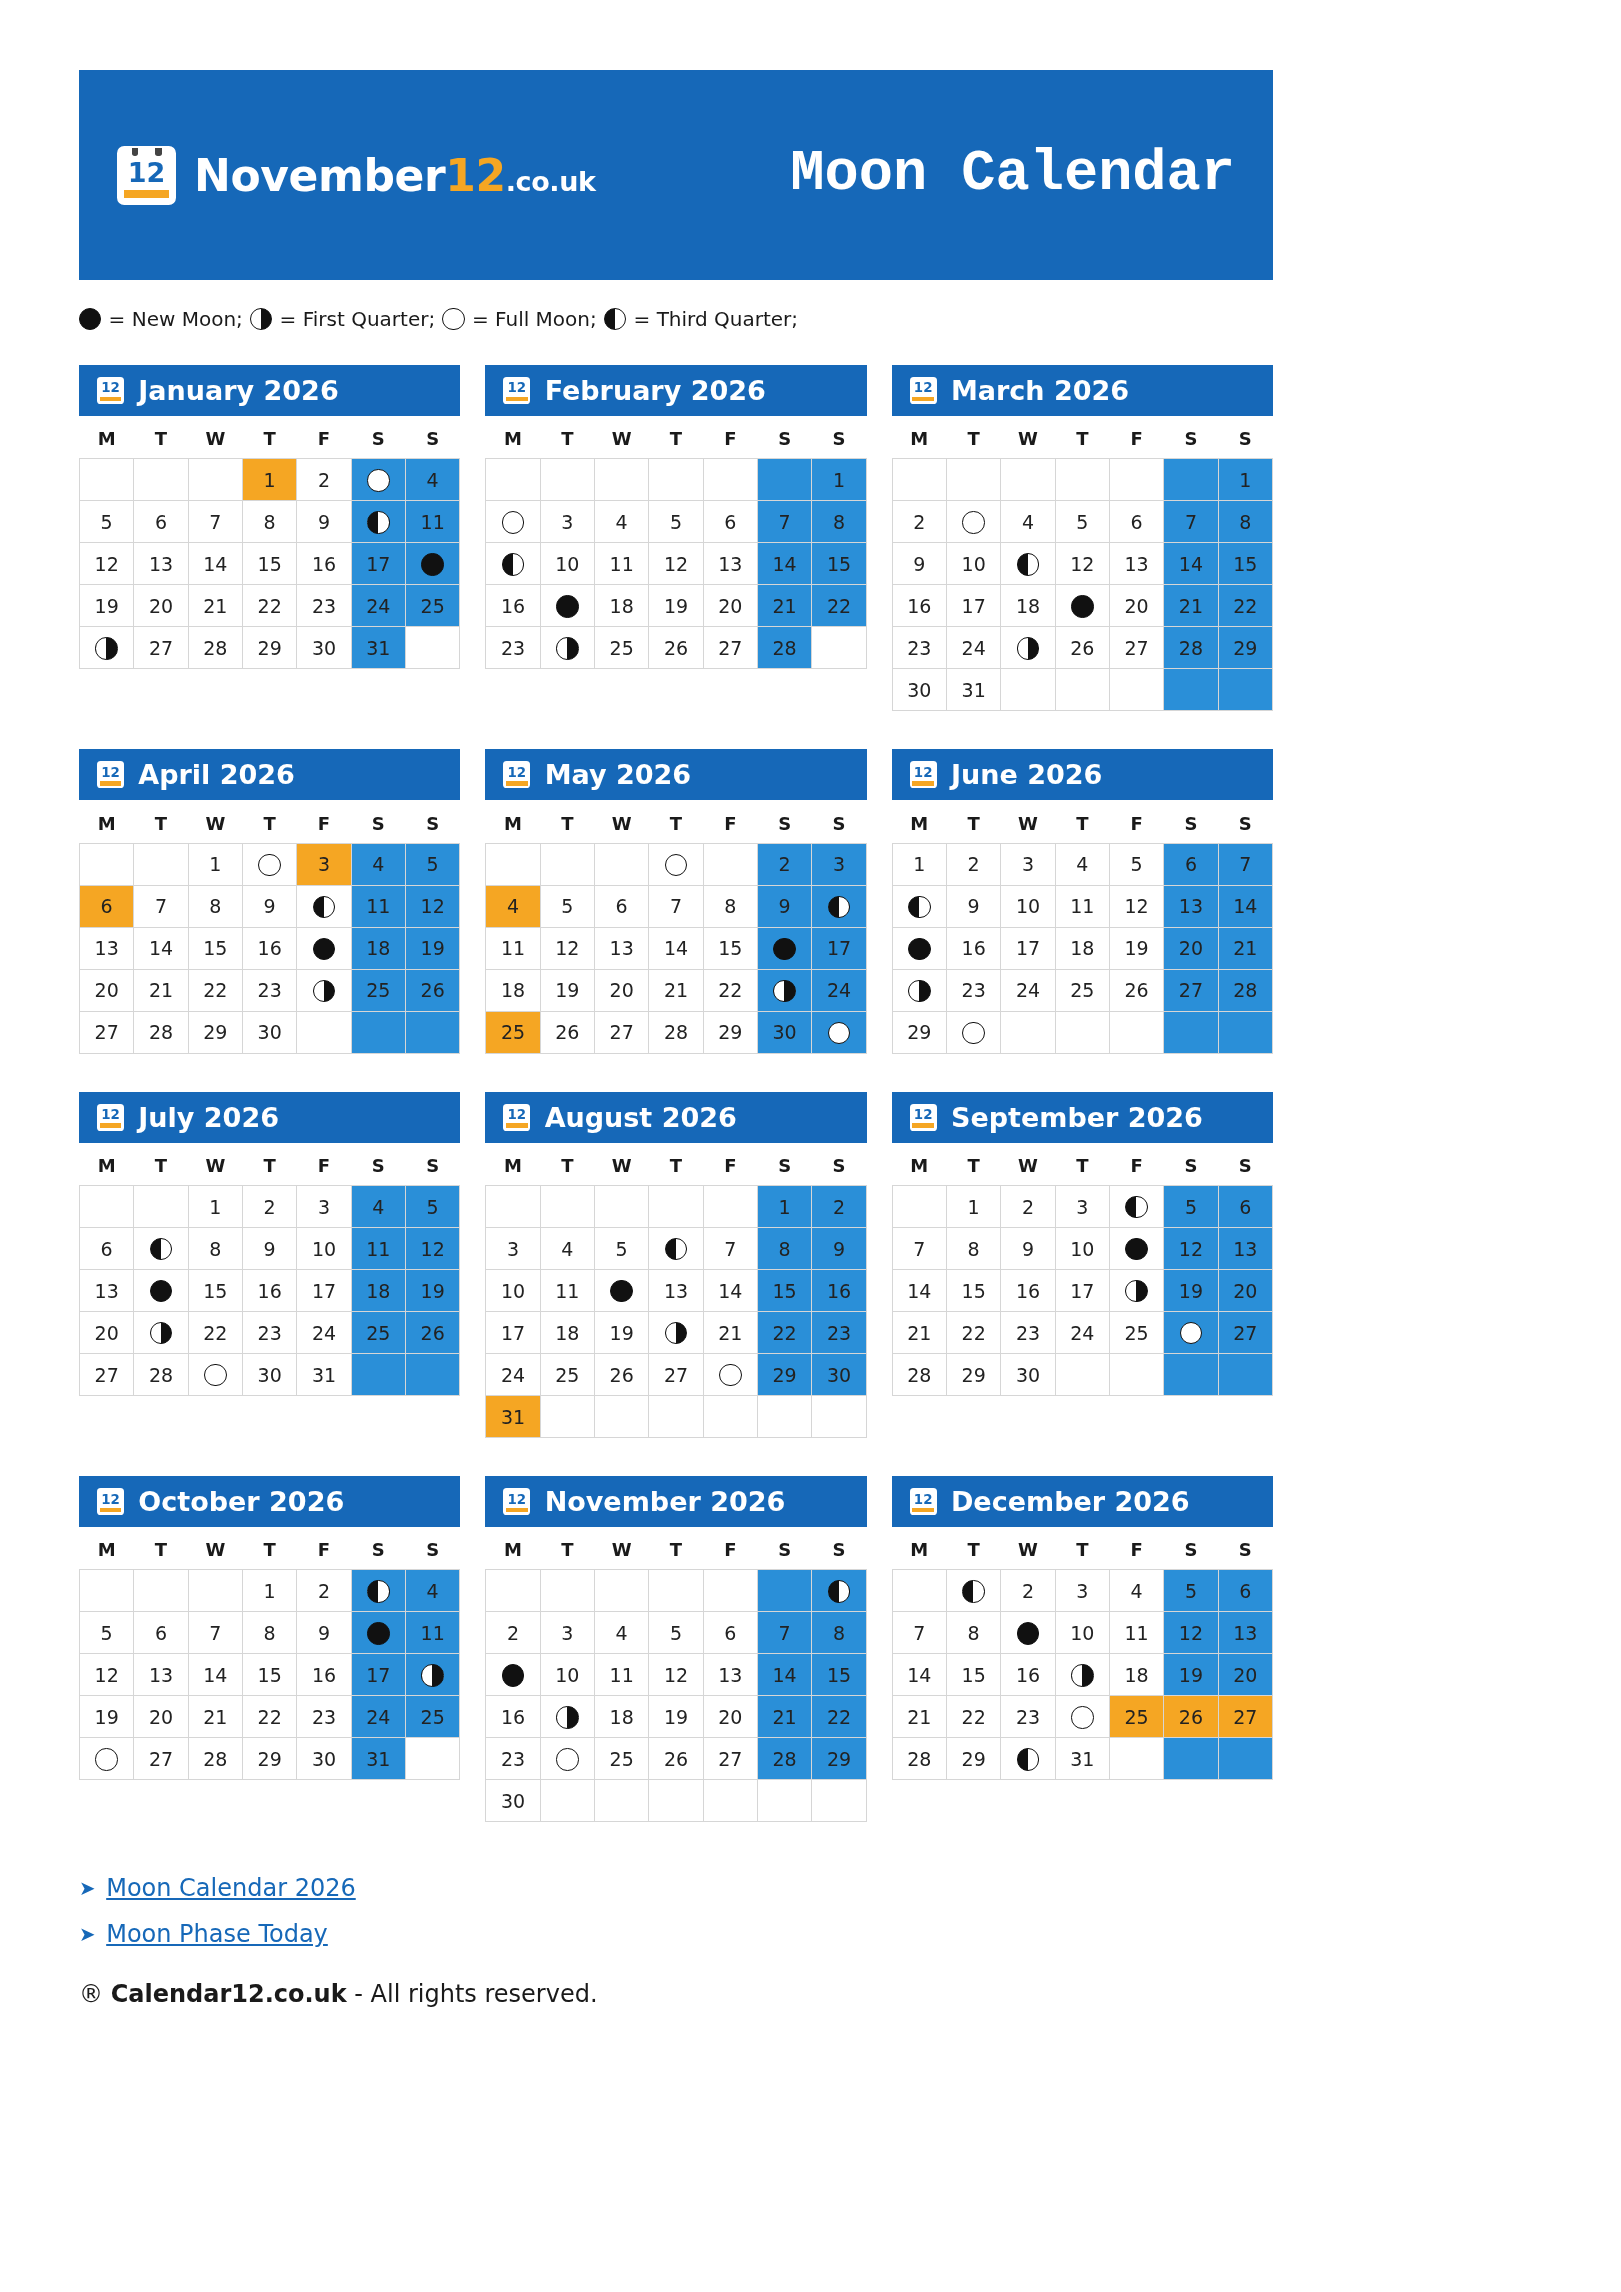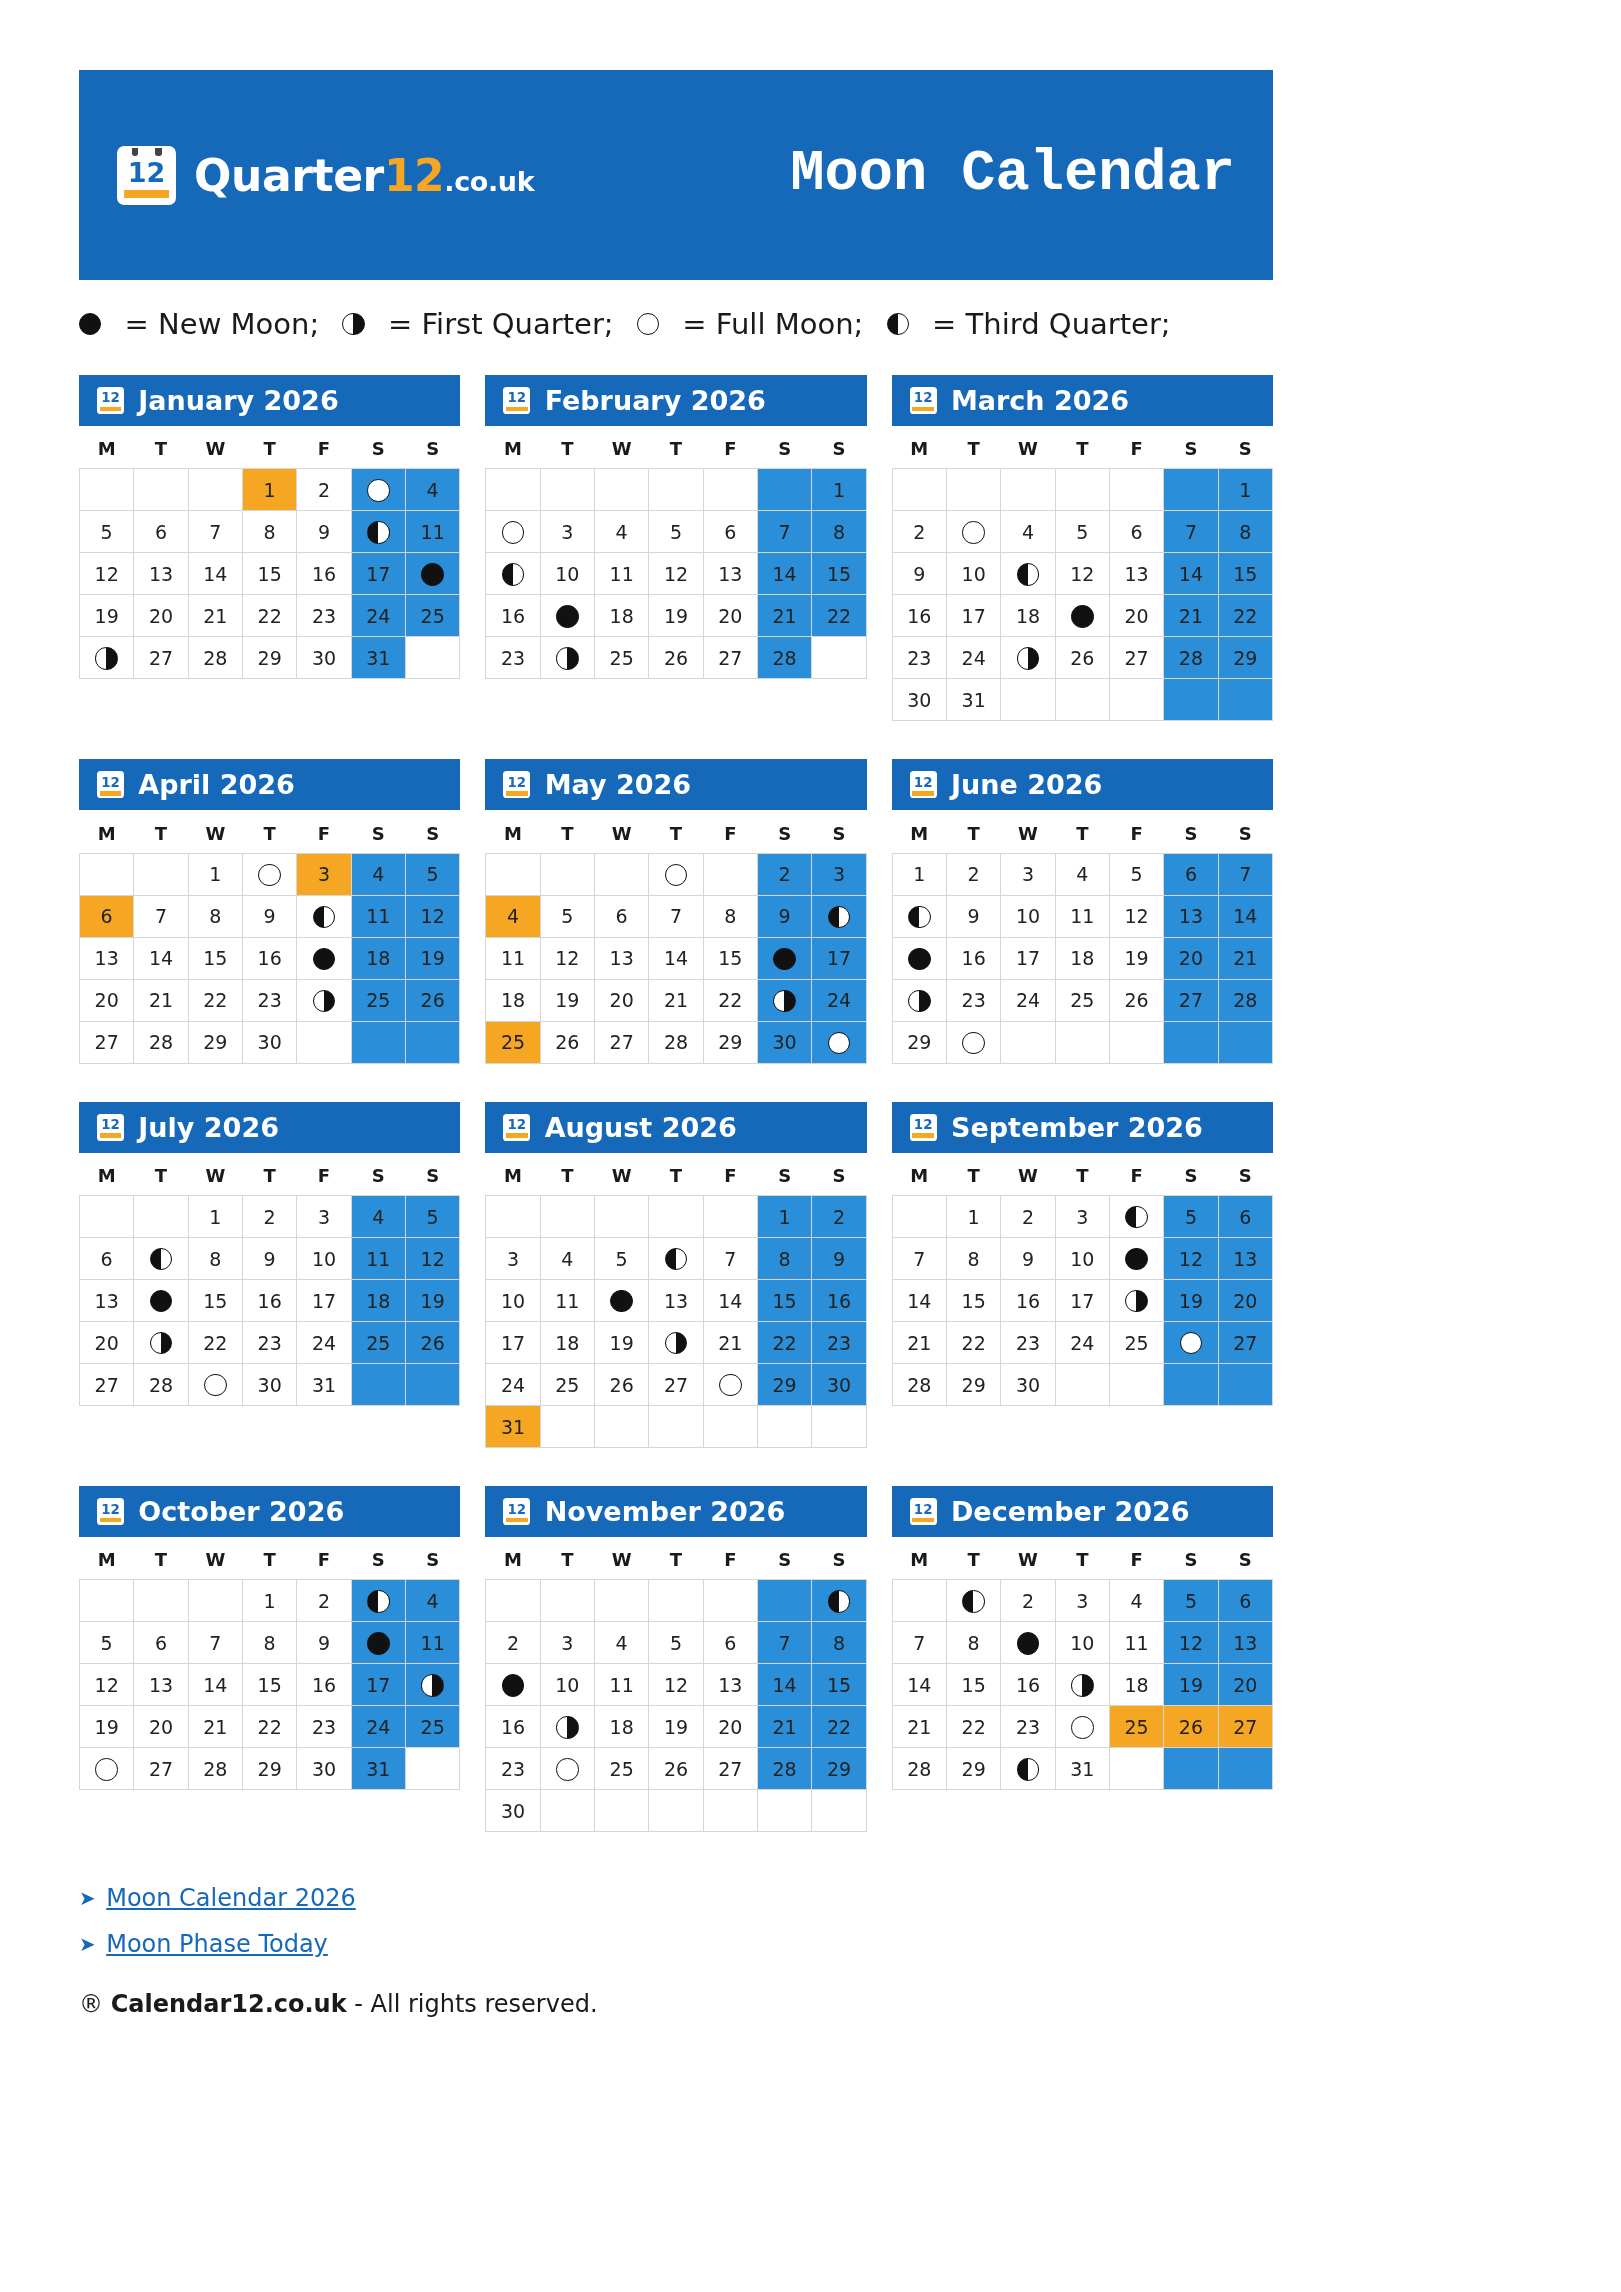--- a/index.html
+++ b/index.html
@@ -86,24 +86,24 @@
     text-align: right;
     color: #ffffff;
     font-family: Liberation Mono, monospace;
     font-weight: bold;
     line-height: 1.08;
     font-size: 57px;
   }
   
   .legend {
     margin: 27px 0 0 79px;
-    font-size: 29px;
+    font-size: 20px;
     display: flex;
     align-items: center;
-    gap: 16px;
+    gap: 0px;
     color: #1a1a1a;
   }
   
   .months {
     margin: 34px 79px 0 79px;
     display: grid;
     grid-template-columns: repeat(3, 1fr);
     column-gap: 25px;
     row-gap: 38px;
   }
@@ -220,21 +220,21 @@
 
   <div class="header">
     <div class="brand">
       <div class="brand-logo">
         <div class="ring-l"></div>
         <div class="ring-r"></div>
         <div class="num">12</div>
         <div class="bar"></div>
       </div>
       <div class="brand-name">
-        <span>Quarter</span><span class="twelve">12</span><span class="couk">.co.uk</span>
+        <span>November</span><span class="twelve">12</span><span class="couk">.co.uk</span>
       </div>
     </div>
     <div class="header-title">
       <div>Moon Calendar</div>
     </div>
   </div>
 
   <div class="legend">
     <span class="moon new"></span>
     <span style="margin:0 7.2px 0 7.2px">= New Moon;</span>

